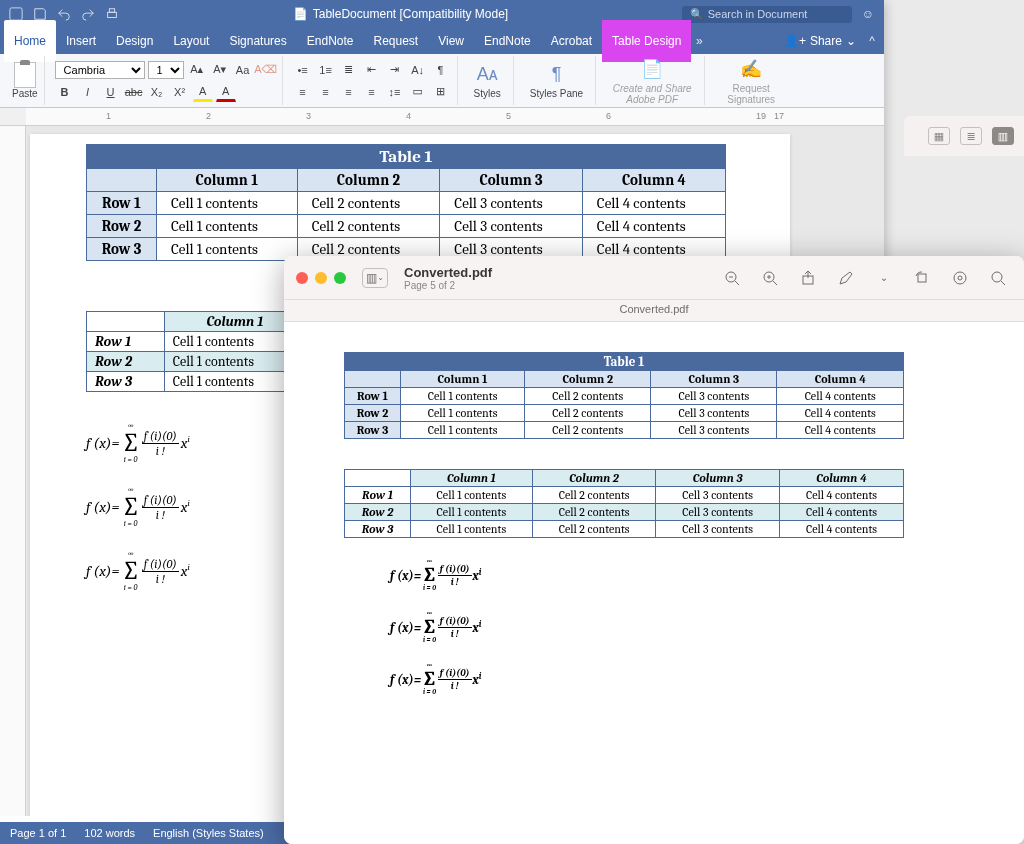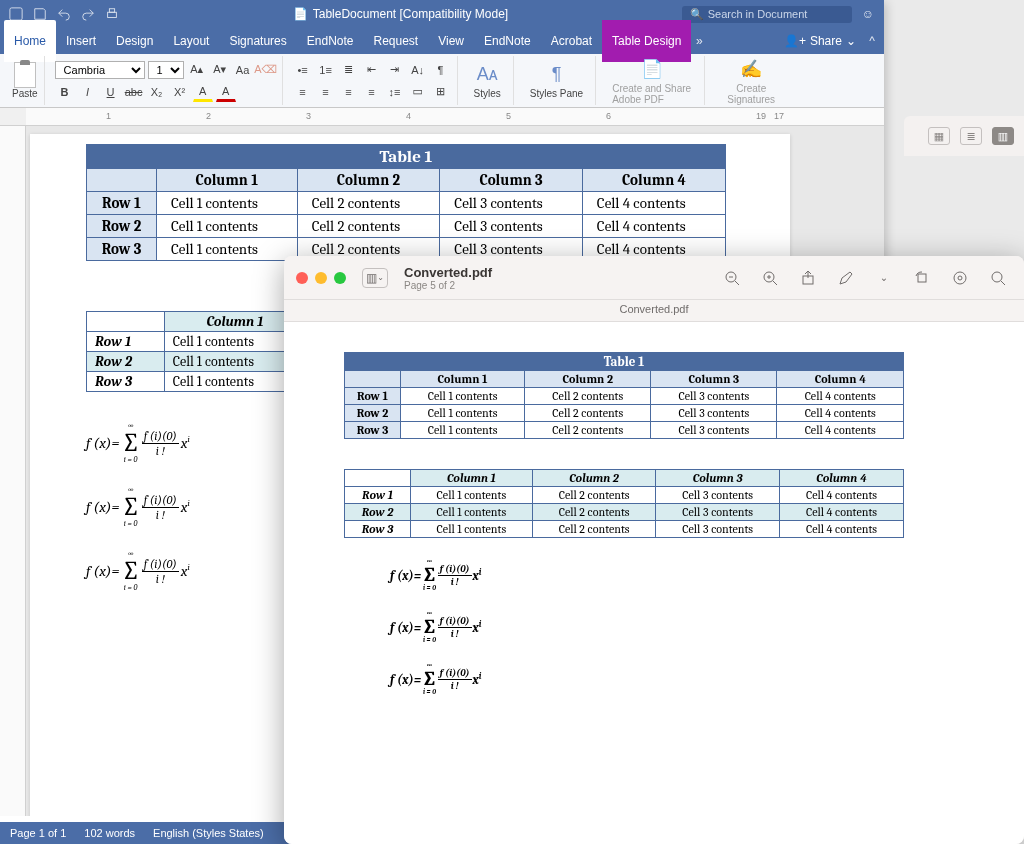--- a/index.html
+++ b/index.html
@@ -158,21 +158,21 @@
     <div class="word-tab active">Home</div>
     <div class="word-tab">Insert</div>
     <div class="word-tab">Design</div>
     <div class="word-tab">Layout</div>
     <div class="word-tab">Signatures</div>
     <div class="word-tab">EndNote</div>
     <div class="word-tab">Request</div>
     <div class="word-tab">View</div>
     <div class="word-tab">EndNote</div>
     <div class="word-tab">Acrobat</div>
-    <div class="word-tab" style="background:#a21caf;">Table Design</div>
+    <div class="word-tab" style="background:#d946ef;">Table Design</div>
     <span class="tb-icon">»</span>
     <div class="word-tab-spacer"></div>
     <div class="share-tab">
         <span>👤+</span>
         <span>Share</span>
         <span>⌄</span>
       </div>
     <span class="tb-icon">^</span>
   </div>
 
@@ -239,27 +239,27 @@
     </div>
     <div class="ribbon-group">
       <div class="big-btn">
           <div class="big-icon" style="color:#6a8cc8;">¶</div>
           <span style="text-align:right;">Styles Pane</span>
         </div>
     </div>
     <div class="ribbon-group">
       <div class="big-btn disabled">
           <div class="big-icon">📄</div>
-          <span style="max-width:80px;">Create and Share Adobe PDF</span>
+          <span style="text-align:center;max-width:80px;font-style:italic;">Create and Share Adobe PDF</span>
         </div>
     </div>
     <div class="ribbon-group" style="border-right:none;">
       <div class="big-btn disabled">
           <div class="big-icon">✍</div>
-          <span style="text-align:center;max-width:60px;">Create Signatures</span>
+          <span style="text-align:center;max-width:60px;">Request Signatures</span>
         </div>
     </div>
   </div>
 
   <div class="ruler-area">
     <div class="ruler-v"></div>
     <div class="ruler-h">
       <span class="ruler-mark" style="left:80px">1</span>
       <span class="ruler-mark" style="left:180px">2</span>
       <span class="ruler-mark" style="left:280px">3</span>

